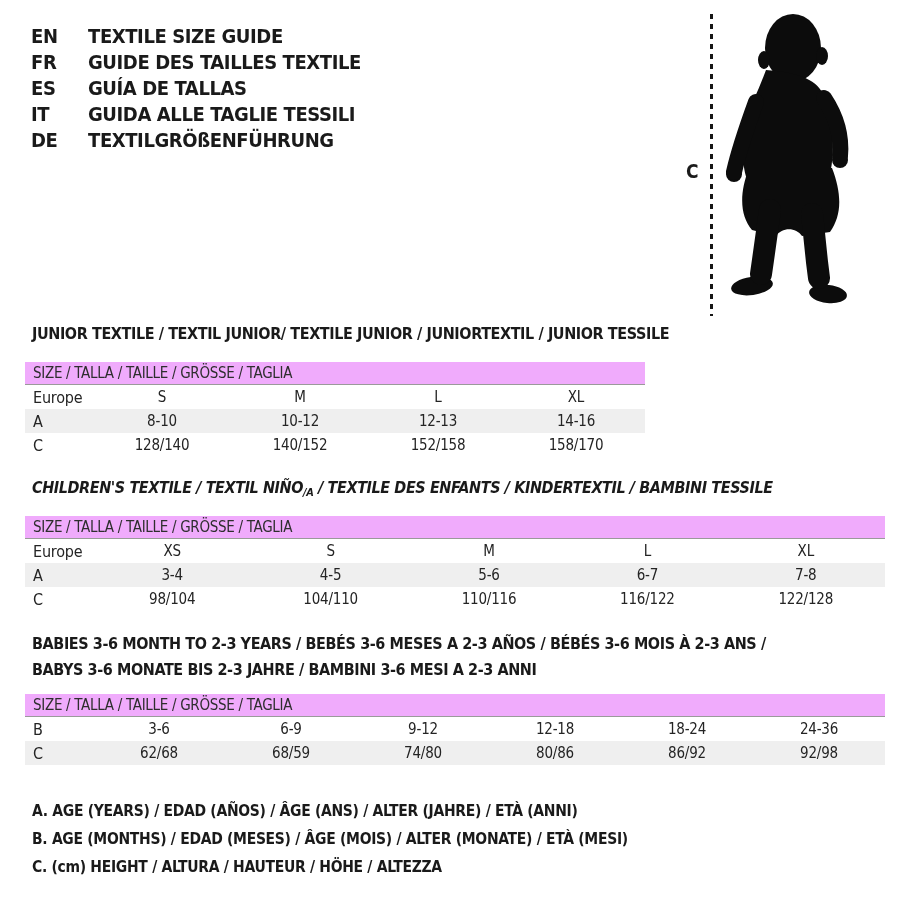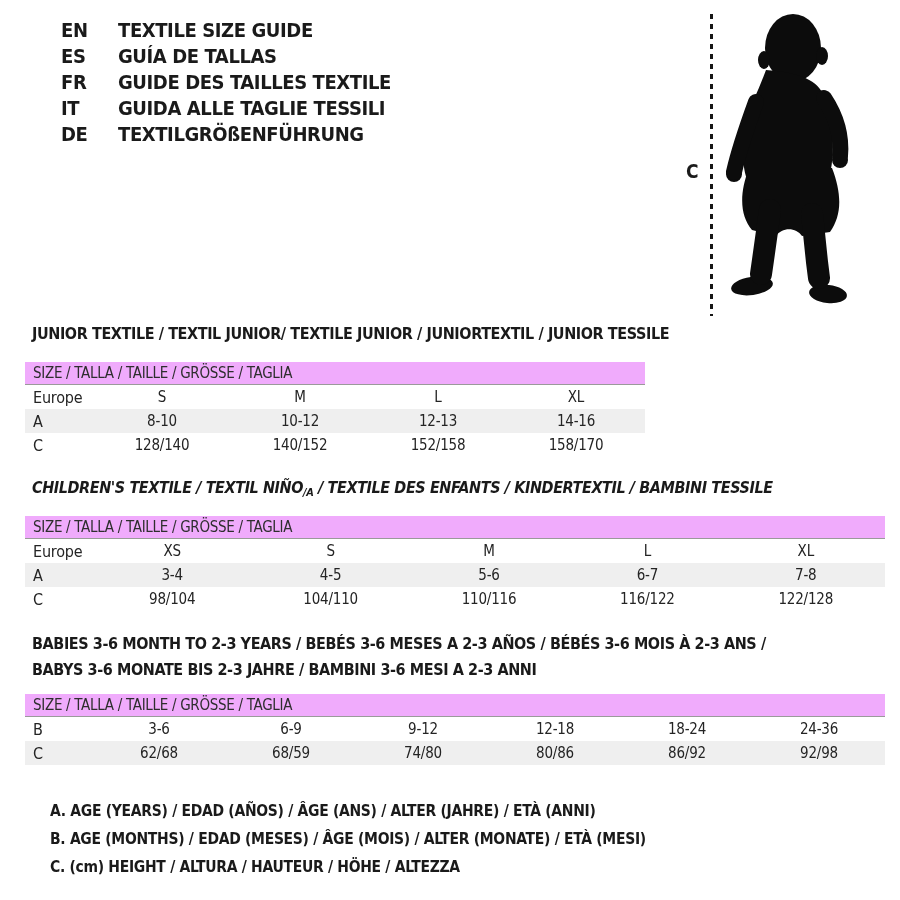--- a/index.html
+++ b/index.html
@@ -7,21 +7,21 @@
   body {
     position:relative;
     font-family:"DejaVu Sans","Liberation Sans",sans-serif;
     font-stretch:condensed;
     color:#1a1a1a;
     overflow:hidden;
   }
   .abs { position:absolute; }
 
   
-  .lang-block { left:31px; top:17px;margin-left:30px; }
+  .lang-block { left:31px; top:23px; }
   .lang-row { display:flex; height:26px; align-items:center; }
   .lang-code { width:57px; font-size:20px; font-weight:700; letter-spacing:-0.4px; }
   .lang-title { font-size:20px; font-weight:700; letter-spacing:-0.4px; white-space:nowrap; }
 
   
   .figure { left:678px; top:8px; width:206px; height:312px; }
   .c-label { position:absolute; left:8px; top:152px; font-size:19px; font-weight:700; }
   .dotted-line {
     position:absolute; left:32px; top:6px; width:3px; height:302px;
     background:repeating-linear-gradient(to bottom,#161616 0 5px,transparent 5px 10px);
@@ -49,38 +49,38 @@
   table { width:100%; border-collapse:collapse; table-layout:fixed; }
   td {
     height:24px; font-size:15px; text-align:center; letter-spacing:-0.2px;
     color:#242424; vertical-align:middle;
   }
   td.rowlabel { text-align:left; padding-left:8px; font-size:16px; }
   col.labelcol { width:68px; }
   tr.shaded td { background:#efefef; }
 
   
-  .notes { left:50px; top:797px; }
+  .notes { left:32px; top:797px; }
   .note { font-size:15.5px; font-weight:700; letter-spacing:-0.3px; line-height:28px; white-space:nowrap; }
 </style>
 </head>
 <body>
 
 <div class="abs lang-block">
   <div class="lang-row">
     <span class="lang-code">EN</span>
     <span class="lang-title">TEXTILE SIZE GUIDE</span>
   </div>
   <div class="lang-row">
+    <span class="lang-code">FR</span>
+    <span class="lang-title">GUIDE DES TAILLES TEXTILE</span>
+  </div>
+  <div class="lang-row">
     <span class="lang-code">ES</span>
     <span class="lang-title">GUÍA DE TALLAS</span>
-  </div>
-  <div class="lang-row">
-    <span class="lang-code">FR</span>
-    <span class="lang-title">GUIDE DES TAILLES TEXTILE</span>
   </div>
   <div class="lang-row">
     <span class="lang-code">IT</span>
     <span class="lang-title">GUIDA ALLE TAGLIE TESSILI</span>
   </div>
   <div class="lang-row">
     <span class="lang-code">DE</span>
     <span class="lang-title">TEXTILGRÖßENFÜHRUNG</span>
   </div>
 </div>

